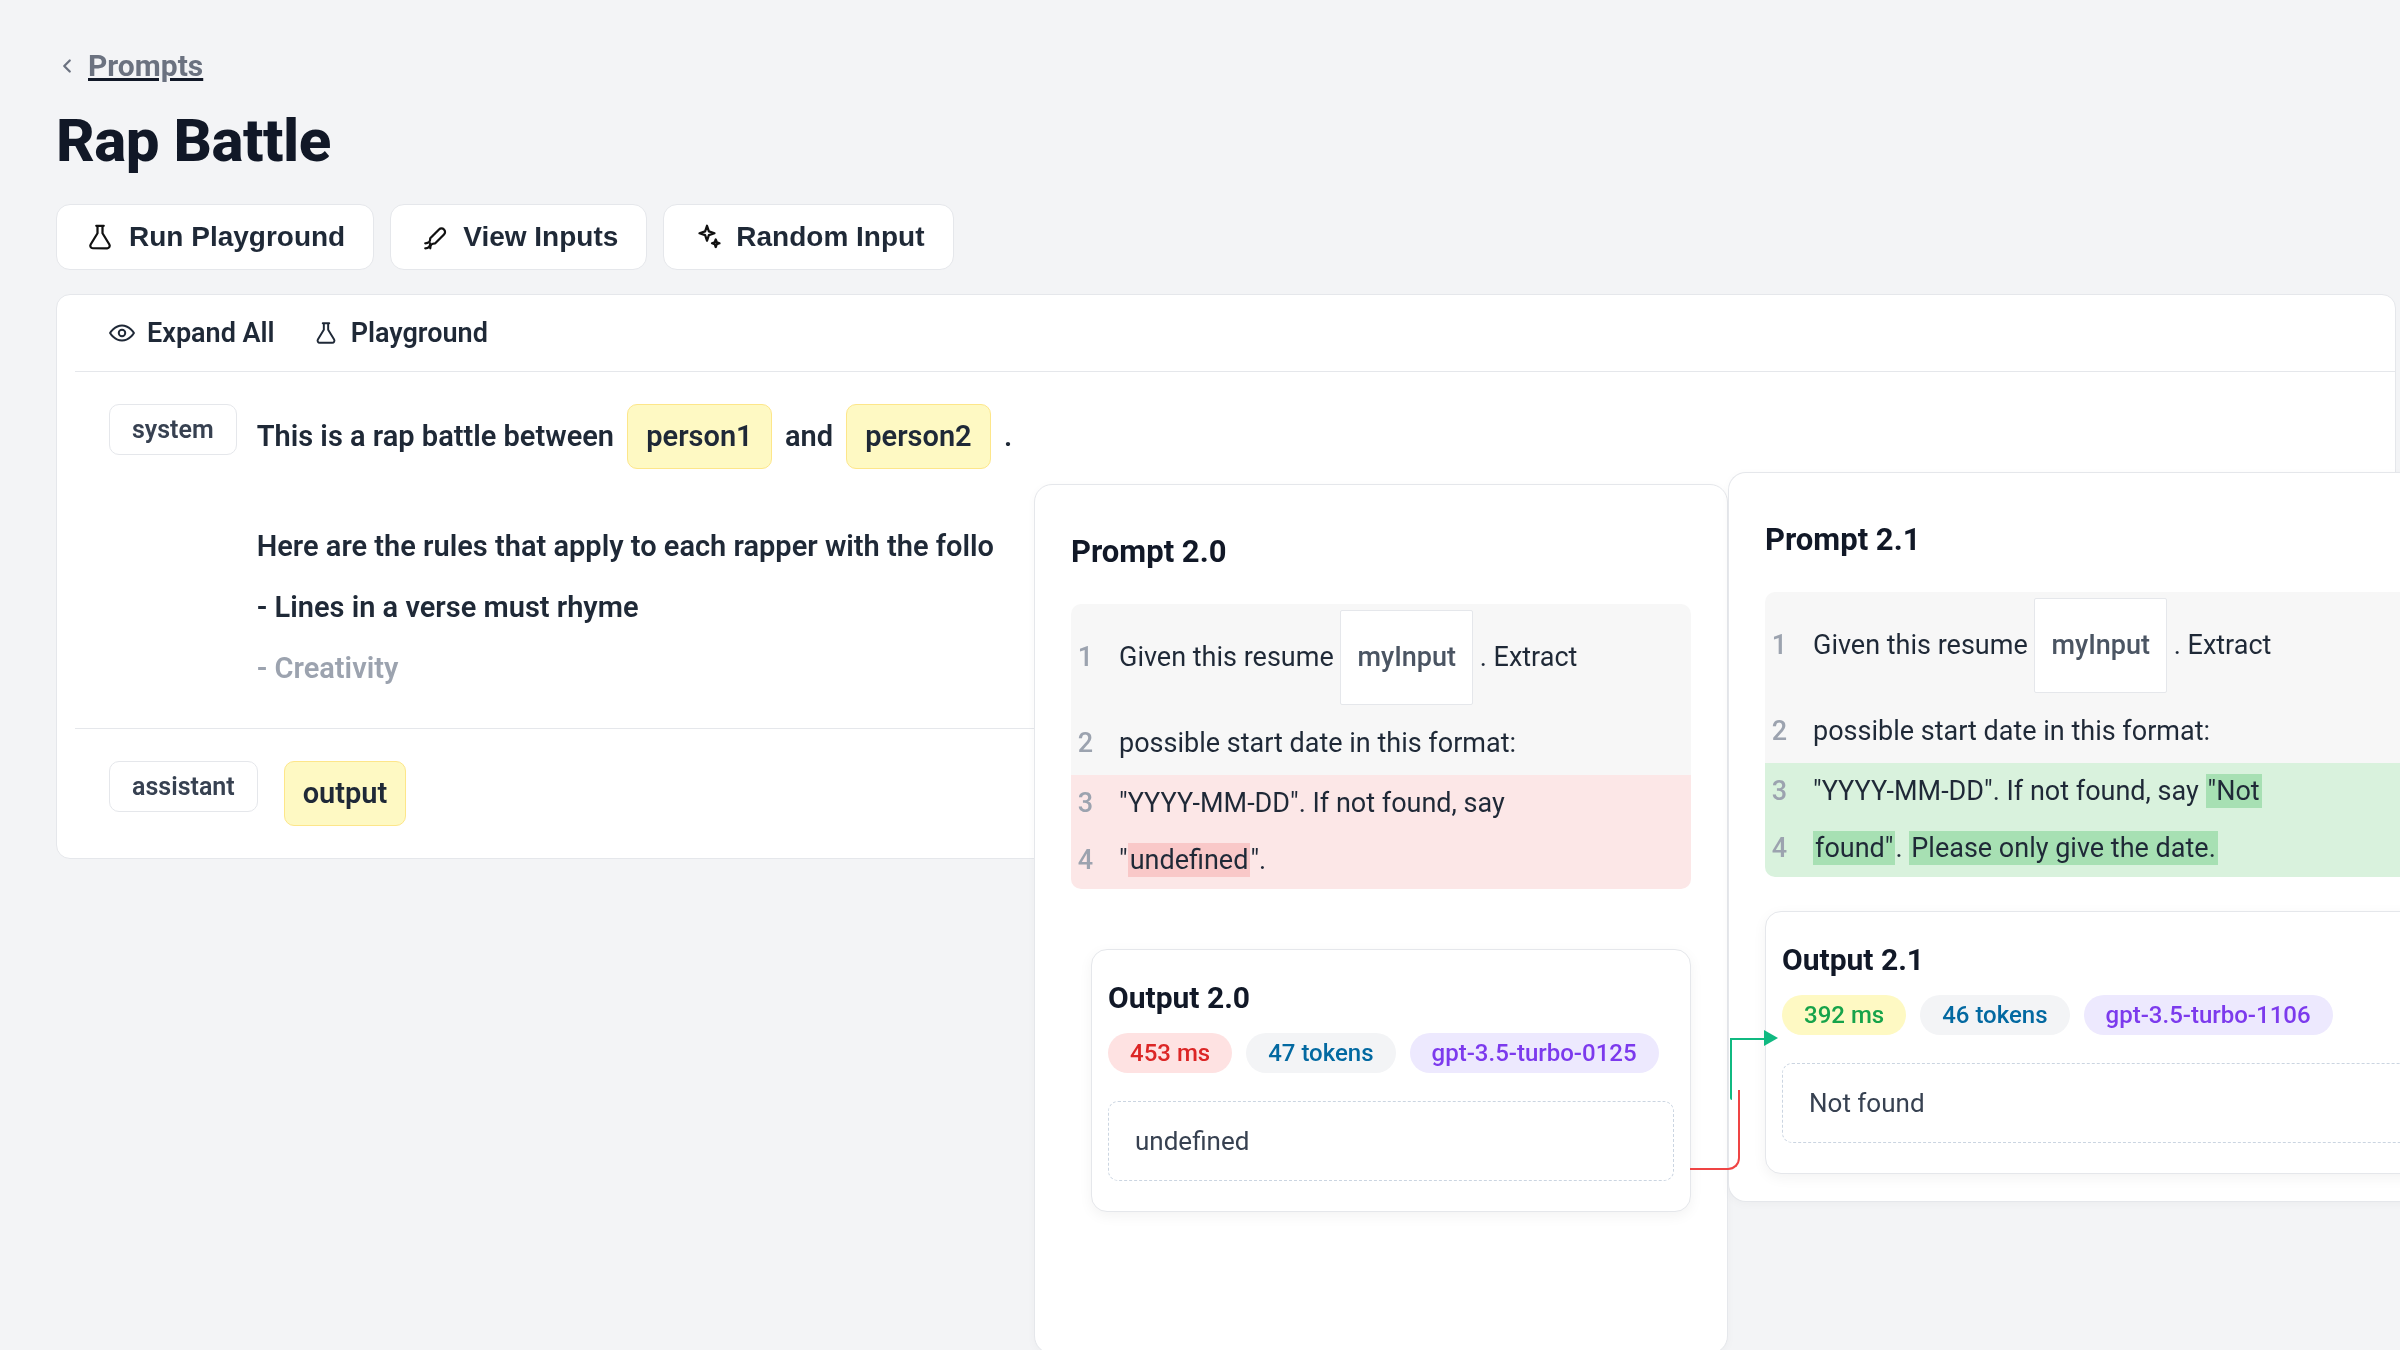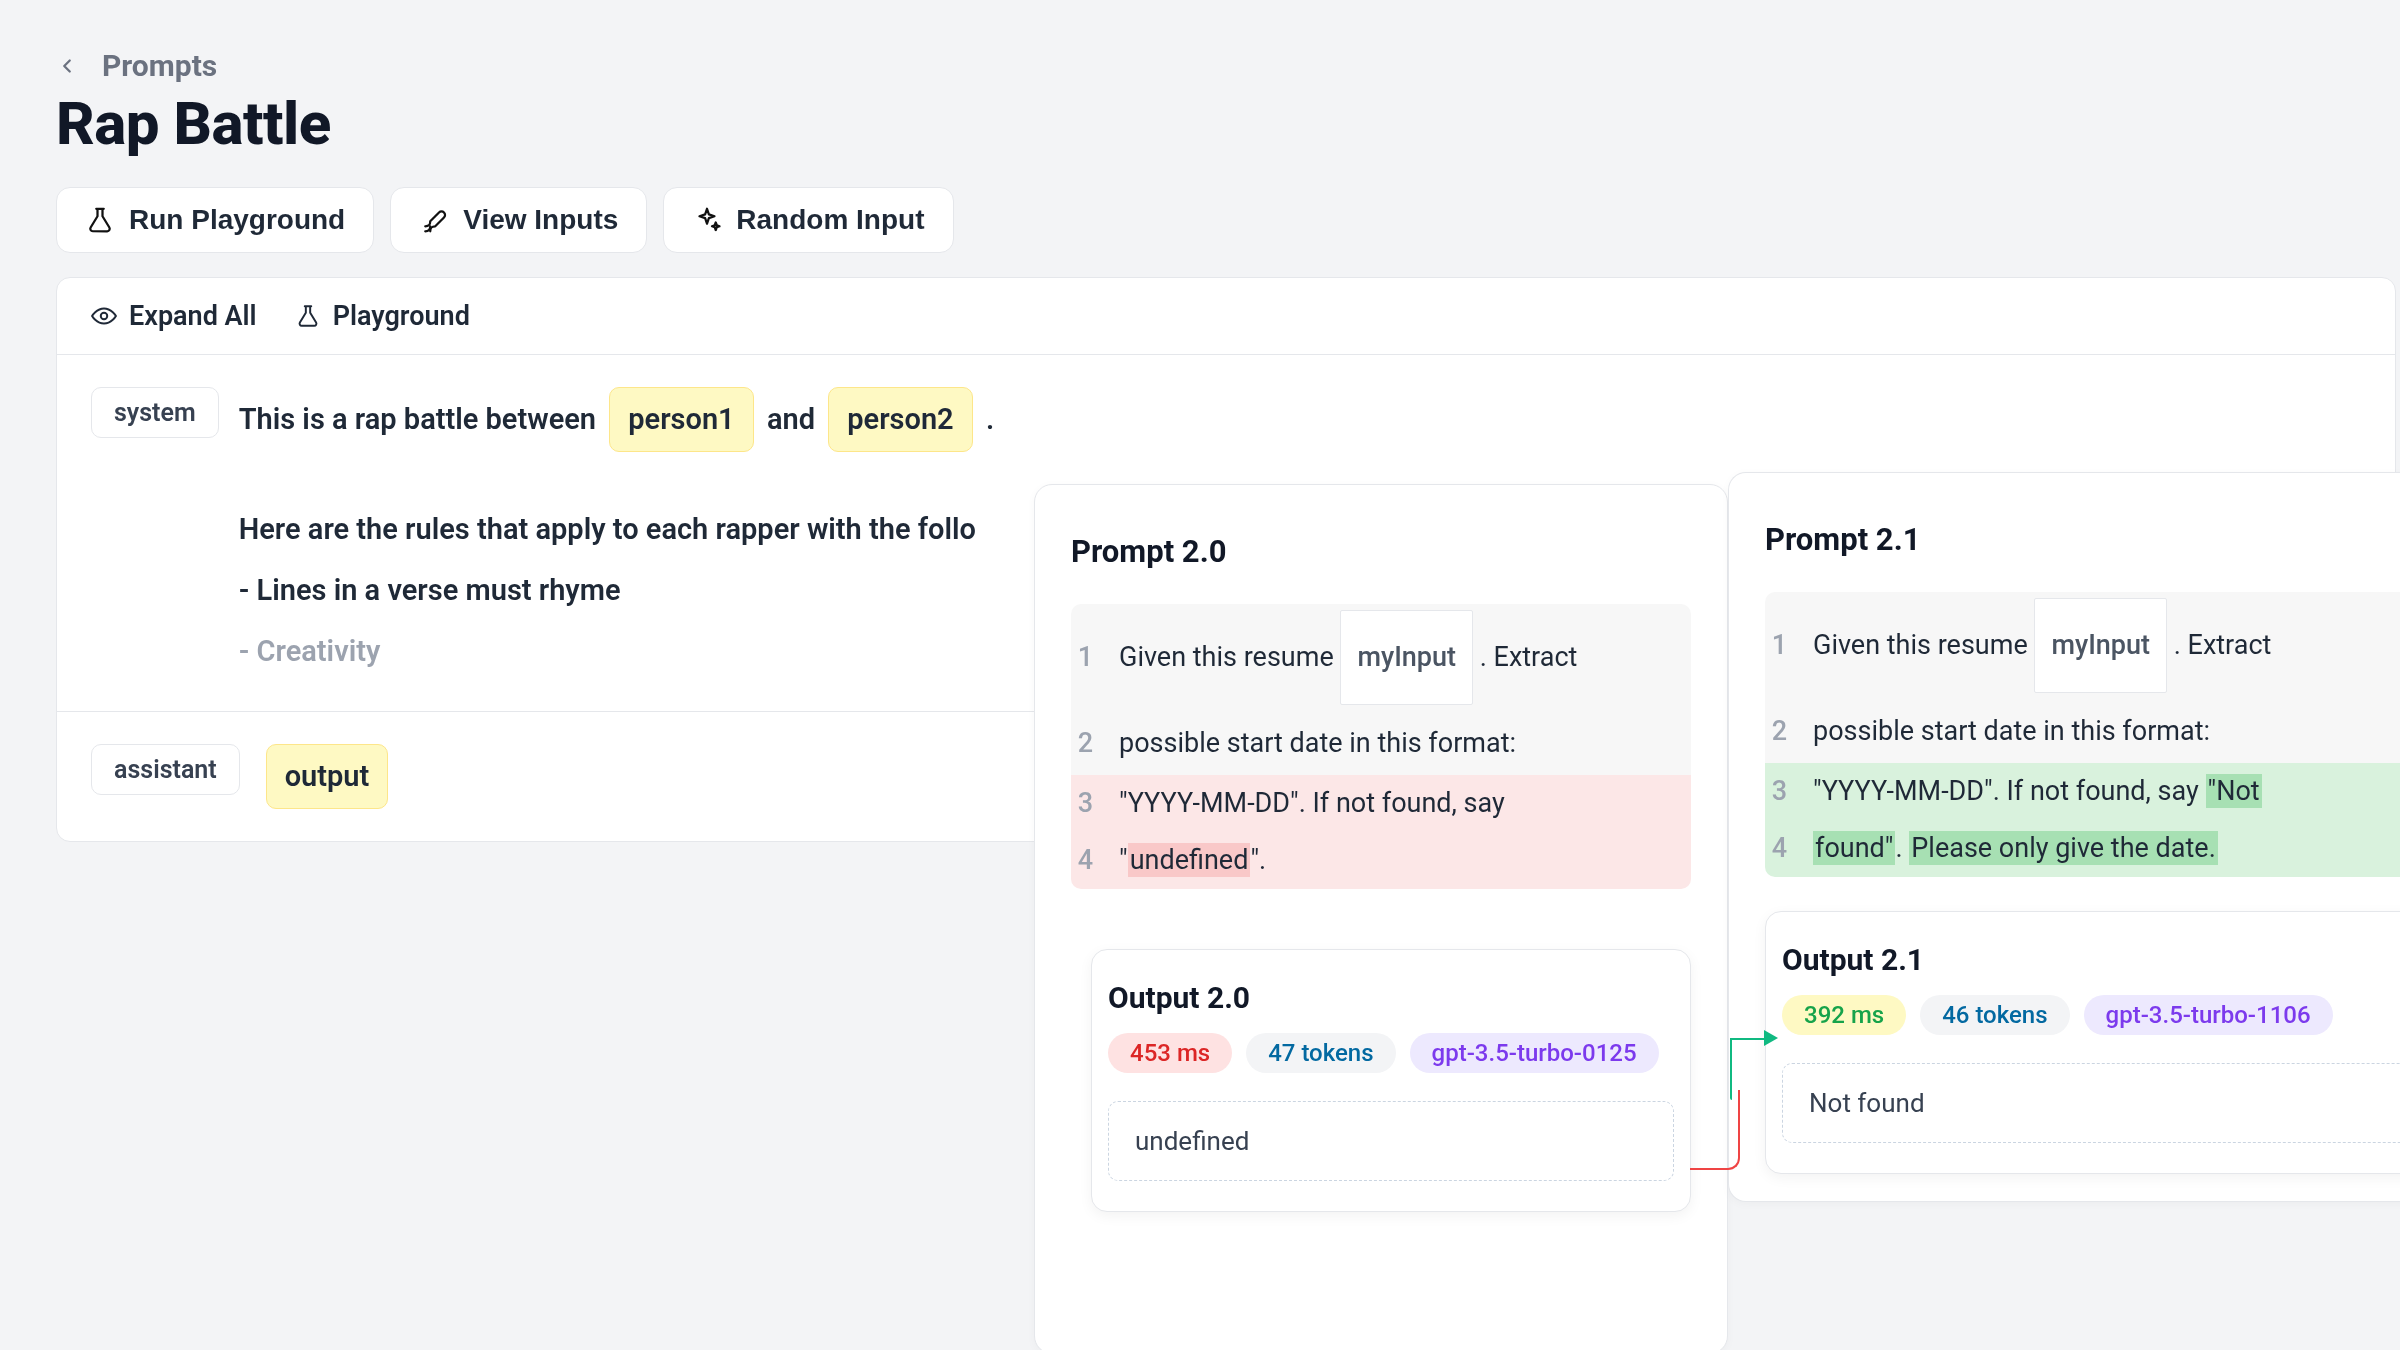--- a/index.html
+++ b/index.html
@@ -1,31 +1,31 @@
 <!DOCTYPE html>
 <html><head>
 <meta charset="utf-8">
 <style>
   * { box-sizing: border-box; margin: 0; padding: 0; }
   html, body { width: 2400px; height: 1350px; font-family: -apple-system, BlinkMacSystemFont, "Segoe UI", Roboto, sans-serif; background: #f3f4f6; color: #111827; overflow: hidden; }
   body { position: relative; }
 
   .page { padding: 48px 0 0 56px; }
 
-  .breadcrumb { display: flex; align-items: center; gap: 24px; margin-bottom: 5px; }
+  .breadcrumb { display: flex; align-items: center; gap: 10px; margin-bottom: 22px; text-decoration: underline; }
   .breadcrumb .chev { width: 22px; height: 22px; }
   .breadcrumb-text { font-size: 30px; font-weight: 700; color: #6b7280; }
 
   .title { font-size: 60px; font-weight: 800; letter-spacing: -0.5px; margin-bottom: 28px; }
 
   .toolbar { display: flex; gap: 16px; margin-bottom: 24px; }
   .btn { display: inline-flex; align-items: center; gap: 14px; padding: 16px 28px; background: #fff; border: 1px solid #e5e7eb; border-radius: 14px; font-size: 28px; font-weight: 600; color: #1f2937; cursor: pointer; }
   .btn svg { width: 30px; height: 30px; }
 
-  .panel { background: #fff; border: 1px solid #e5e7eb; border-radius: 14px; width: 2340px; }
+  .panel { background: #fff; border: 1px solid #e5e7eb; border-radius: 14px; width: 2340px; padding-left: 18px; }
   .panel-header { display: flex; align-items: center; gap: 38px; padding: 22px 34px; border-bottom: 1px solid #e5e7eb; }
   .panel-header .action { display: inline-flex; align-items: center; gap: 12px; font-size: 27px; font-weight: 600; color: #1f2937; cursor: pointer; }
   .panel-header svg { width: 26px; height: 26px; }
 
   .msg-row { display: flex; align-items: flex-start; gap: 20px; padding: 32px 34px; border-bottom: 1px solid #e5e7eb; }
   .msg-row:last-child { border-bottom: none; }
   .role-chip { border: 1px solid #e5e7eb; border-radius: 10px; padding: 10px 22px; font-size: 25px; font-weight: 600; color: #374151; background: #fff; white-space: nowrap; }
   .msg-body { font-size: 29px; font-weight: 600; color: #1f2937; line-height: 1.9; }
   .msg-body .var { display: inline-block; background: #fef9c3; border: 1px solid #fde68a; border-radius: 10px; padding: 4px 18px; margin: 0 6px; font-weight: 600; }
   .msg-body .rules { margin-top: 50px; }

